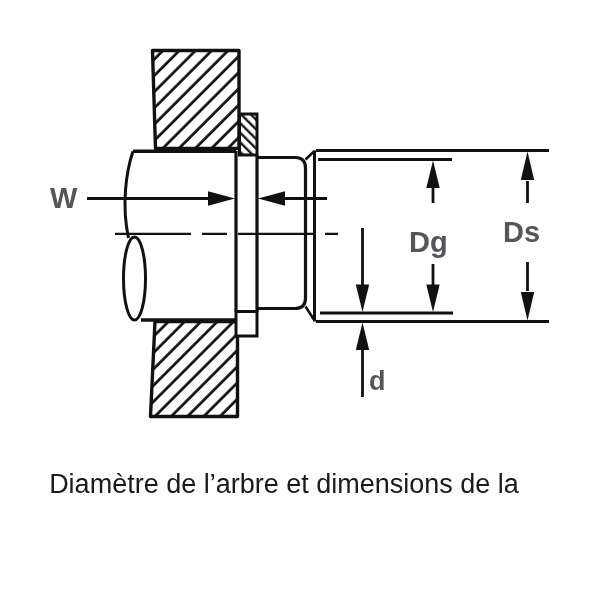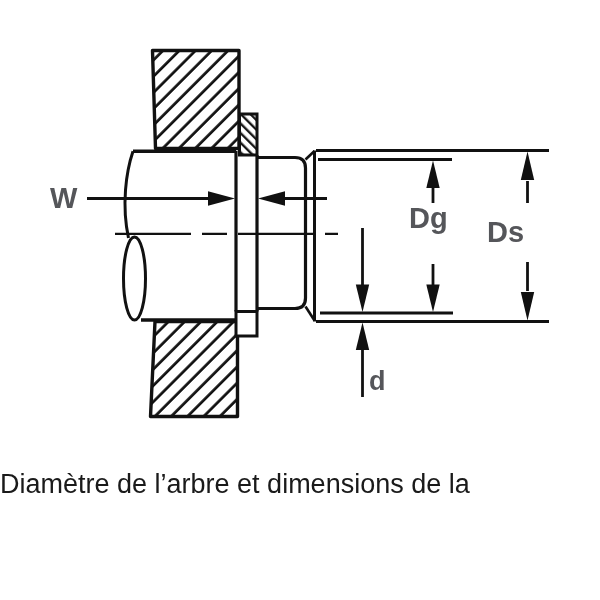--- a/index.html
+++ b/index.html
@@ -14,29 +14,31 @@
   .dim-label{
     position:absolute;
     font-weight:bold;
     font-size:29px;
     color:#55565a;
     line-height:1;
     letter-spacing:0px;
     user-select:none;
   }
   .label-w {left:50px; top:184px;}
-  .label-dg{left:409px;top:204px;}
-  .label-ds{left:487px;top:218px;}
+  .label-dg{left:409px;top:228px;}
+  .label-ds{left:503px;top:218px;}
   .label-d {left:369px;top:368px;font-size:27px;}
   .caption{
     position:absolute;
     left:0;top:466px;width:488px;
+    text-align:center;
     color:#1a1a1a;
     font-size:27px;
     line-height:37px;
+    padding-left:40px;
   }
 </style>
 </head>
 <body>
 
 <div class="stage">
 
   <svg width="600" height="600" viewBox="0 0 600 600">
     <defs>
 

